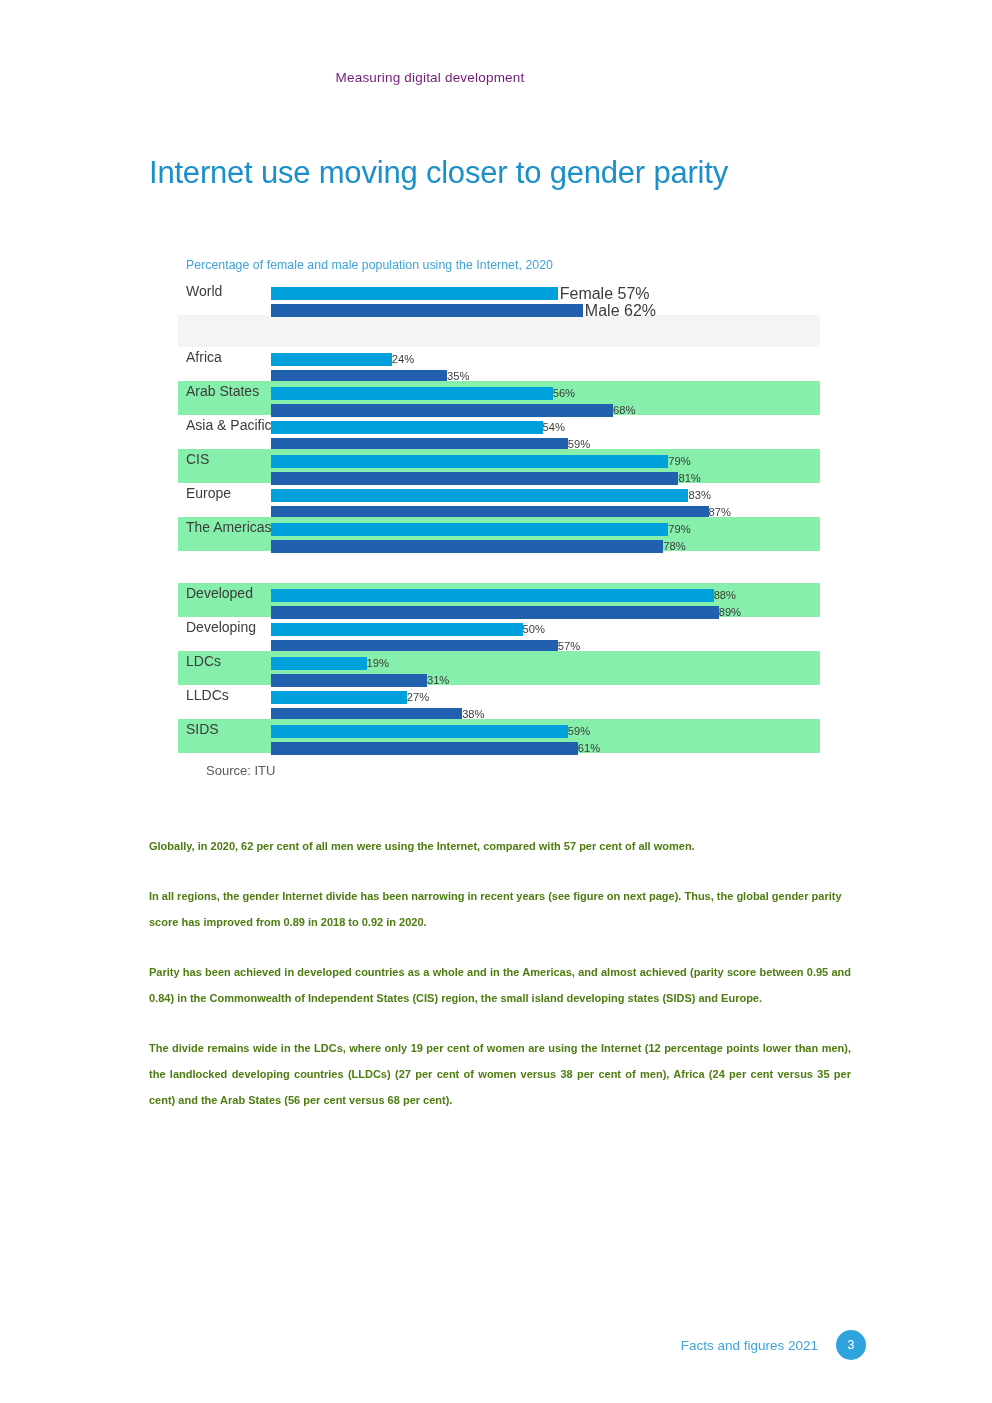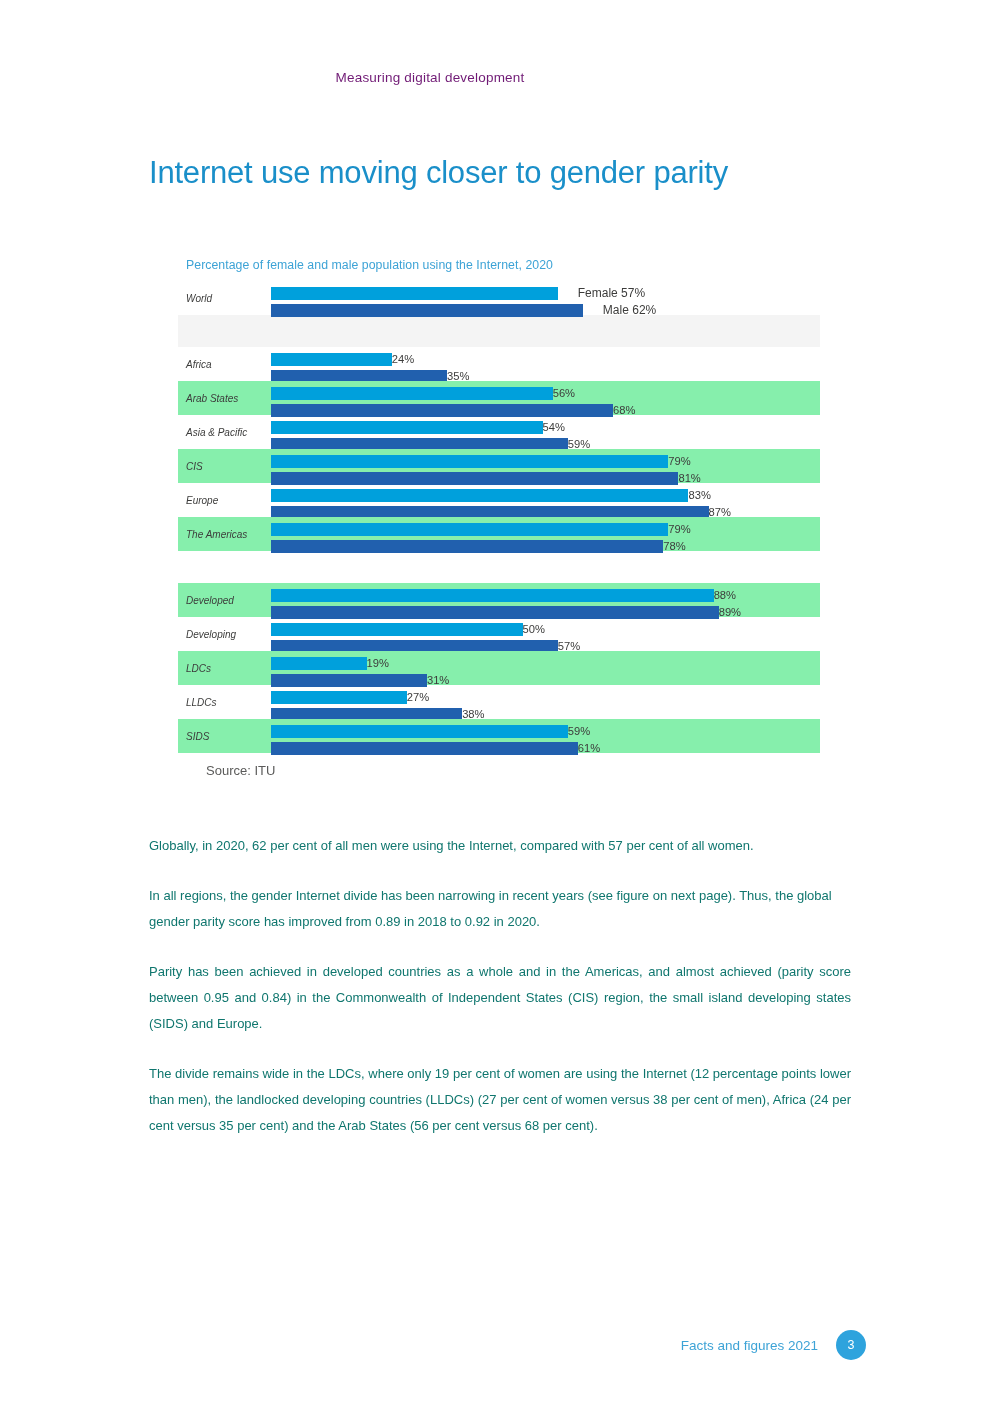--- a/index.html
+++ b/index.html
@@ -54,26 +54,25 @@
     width: 642px;
     height: 34px;
   }
   .row.band { background: #86efac; }
   .spacer { width: 642px; height: 32px; }
   .spacer.band { background: #f4f4f4; }
 
   .row-label {
     position: absolute;
     left: 8px;
-    top: 11px;
-    font-size: 10px;
+    top: 3px;
+    font-size: 14px;
     color: #3c3c3b;
     white-space: nowrap;
     line-height: 14px;
-    font-style: italic;
   }
 
   .bars {
     position: absolute;
     left: 93px;
     top: 0;
     width: 549px;
     height: 34px;
   }
   .bar-line {
@@ -92,45 +91,45 @@
   .bar-val {
     display: inline-block;
     vertical-align: middle;
     font-size: 11.2px;
     color: #3c3c3b;
     line-height: 13px;
   }
   .legend-tag {
     display: inline-block;
     vertical-align: middle;
-    font-size: 12px;
-    color: #3c3c3b;
-    padding-left: 20px;
+    font-size: 16px;
+    color: #3c3c3b;
+    padding-left: 2px;
     line-height: 13px;
   }
 
   .source {
     margin: 10px 0 0 28px;
     font-size: 13px;
     color: #5b5b5a;
   }
 
   
   .body-copy {
     position: absolute;
     top: 833px; left: 149px;
     width: 702px;
   }
   .body-copy p {
     margin: 0 0 24px 0;
-    font-size: 13px;
+    font-size: 11px;
     line-height: 26px;
-    color: #0f766e;
+    color: #4d7c0f;
     text-align: justify;
-    font-weight: 400;
+    font-weight: 700;
   }
   .body-copy p.last { margin-bottom: 0; }
   .body-copy p.nojust { text-align: left; }
 
   
   .footer {
     position: absolute;
     bottom: 43px; right: 126px;
     display: flex;
     align-items: center;

